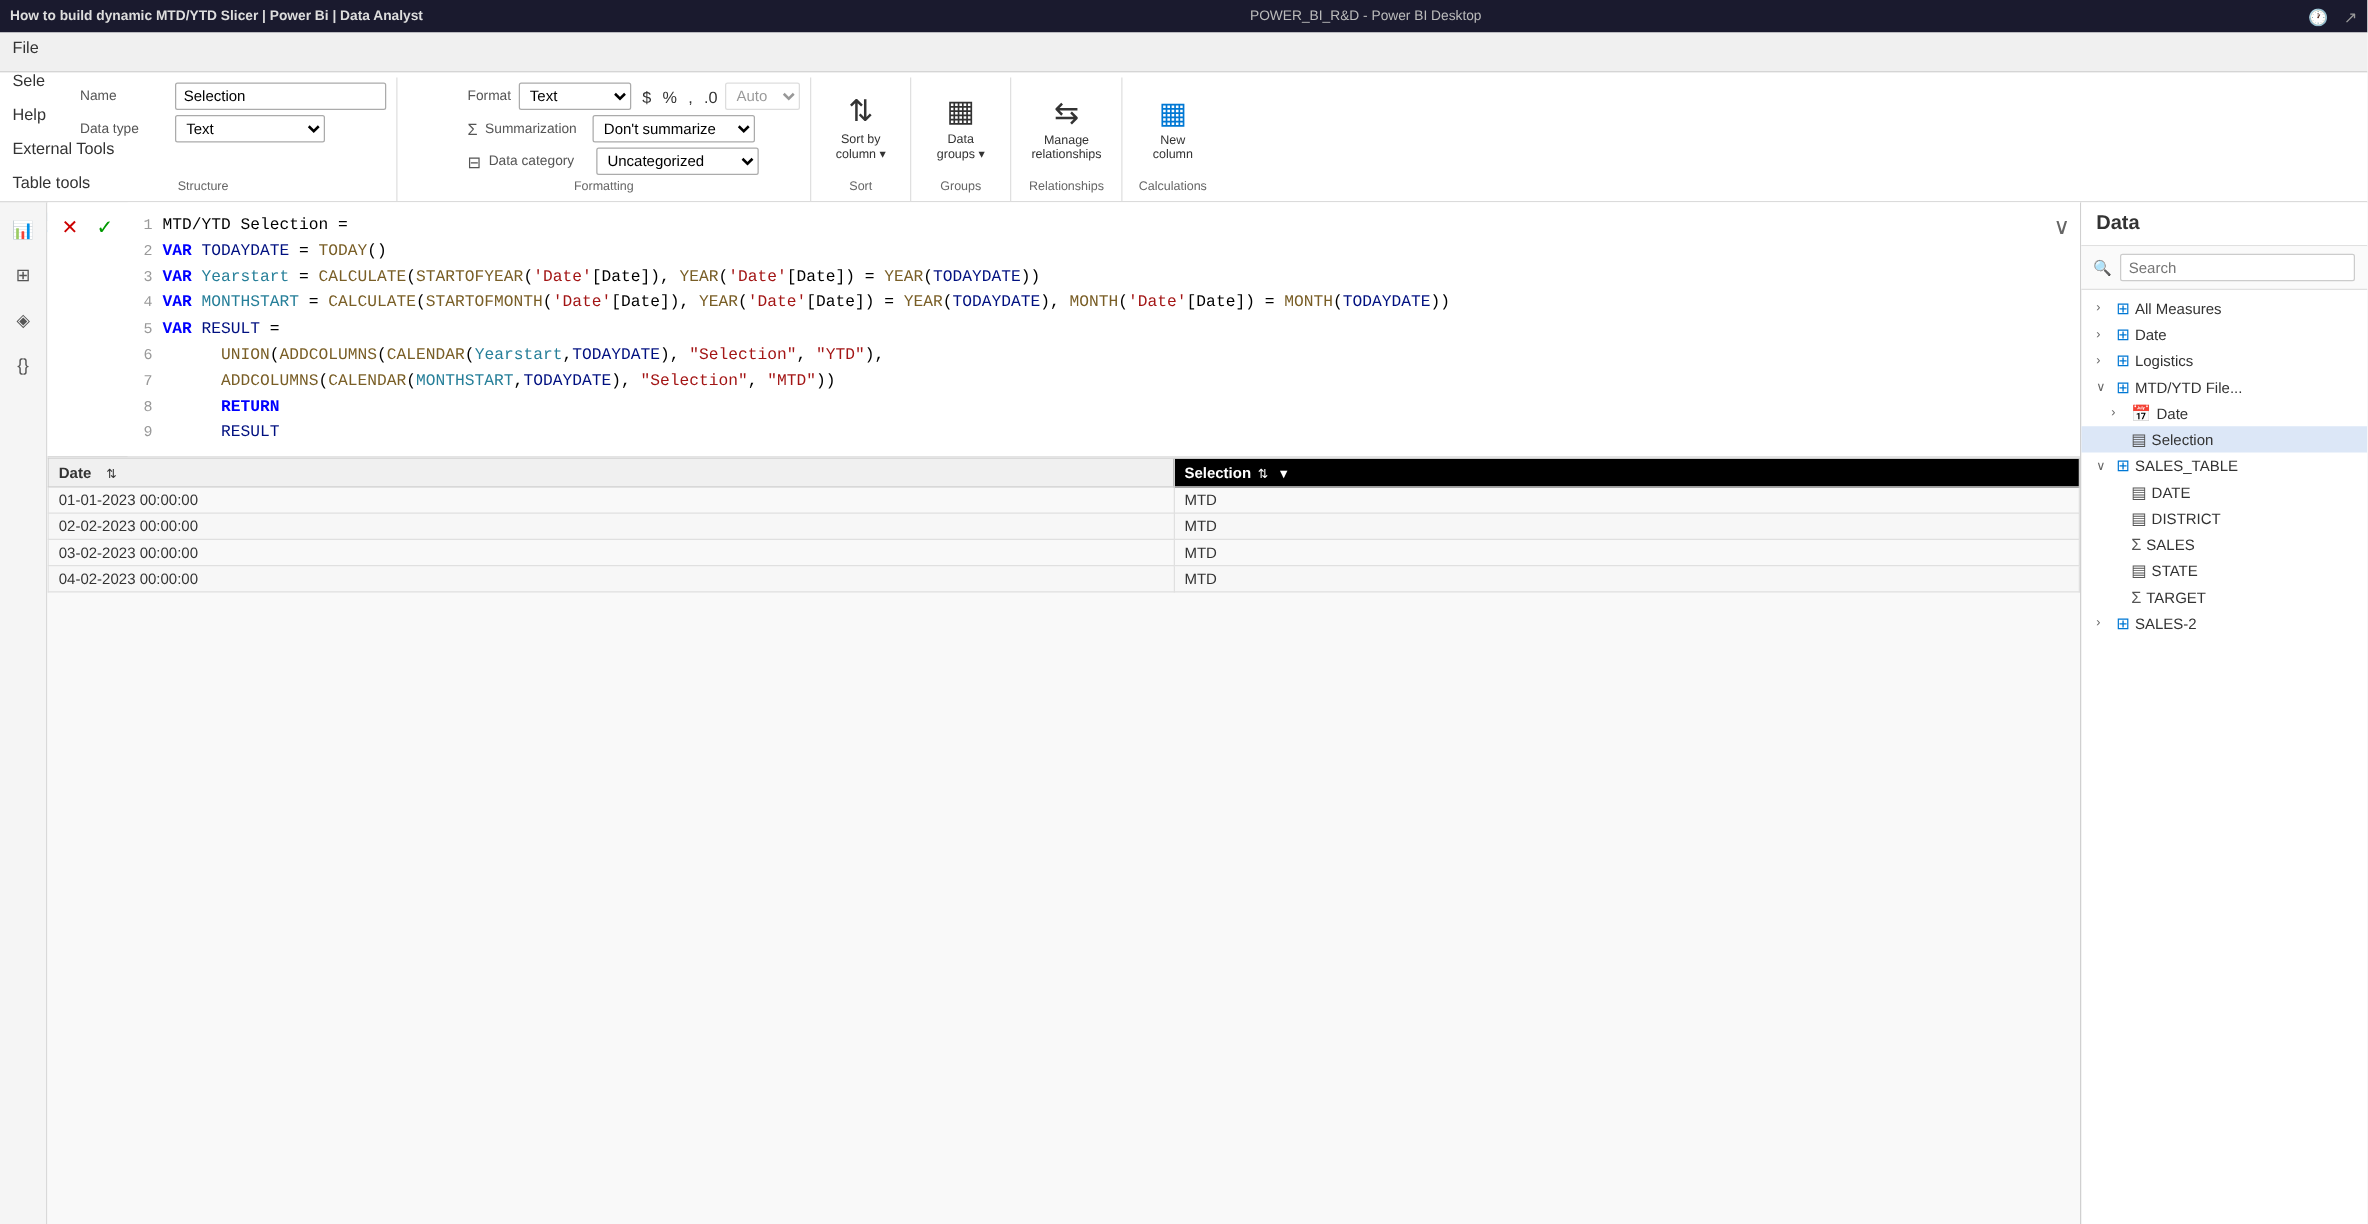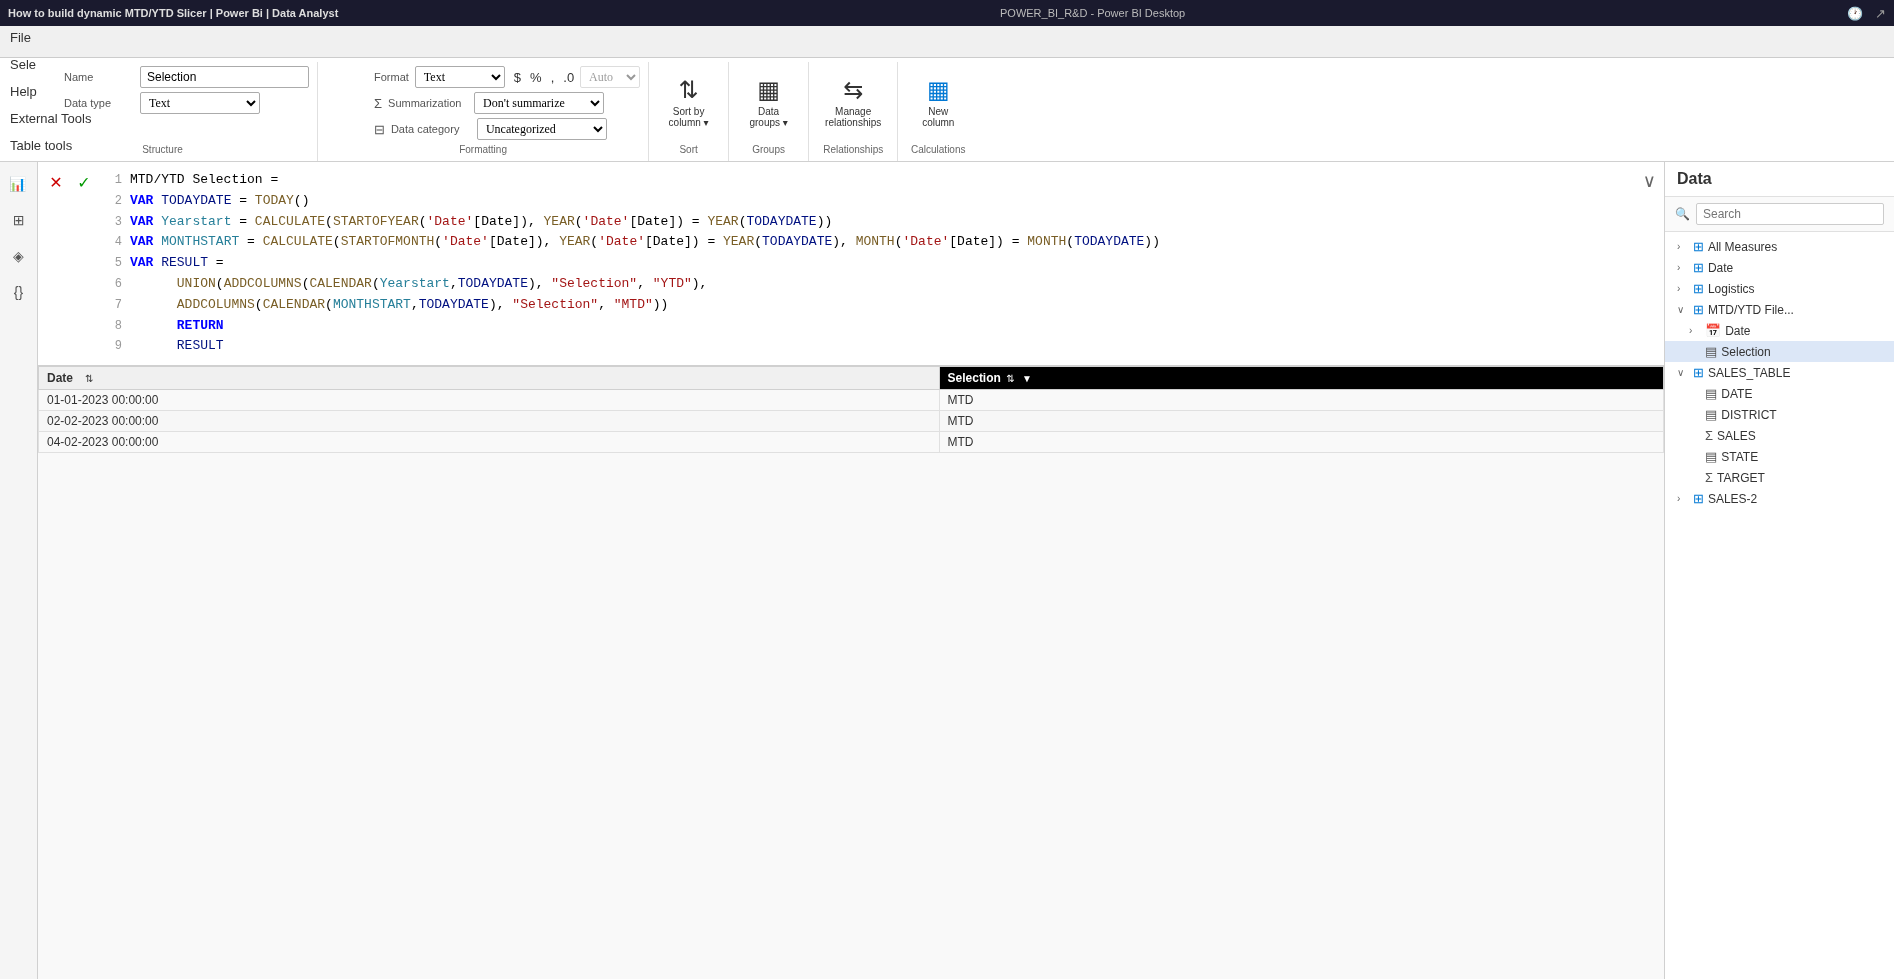--- a/index.html
+++ b/index.html
@@ -96,21 +96,20 @@
       background: #fff;
     }
     .ribbon-select {
       border: 1px solid #ababab;
       border-radius: 2px;
       padding: 2px 4px;
       font-size: 12px;
       height: 22px;
       background: #fff;
       min-width: 120px;
-      font-family: Liberation Serif, serif;
     }
     .ribbon-btn-group {
       display: flex;
       align-items: center;
       gap: 2px;
     }
 
     .ribbon-big-btn {
       display: flex;
       flex-direction: column;
@@ -534,20 +533,24 @@
         <tbody>
           <tr class="table-row">
             <td>01-01-2023 00:00:00</td>
             <td>MTD</td>
           </tr>
           <tr class="table-row">
             <td>02-02-2023 00:00:00</td>
             <td>MTD</td>
           </tr>
           <tr class="table-row">
+            <td>03-02-2023 00:00:00</td>
+            <td>MTD</td>
+          </tr>
+          <tr class="table-row">
             <td>04-02-2023 00:00:00</td>
             <td>MTD</td>
           </tr>
         </tbody>
       </table>
     </div>
   </div>
 
   <div id="right-panel">
     <div id="data-pane-header">Data</div>

